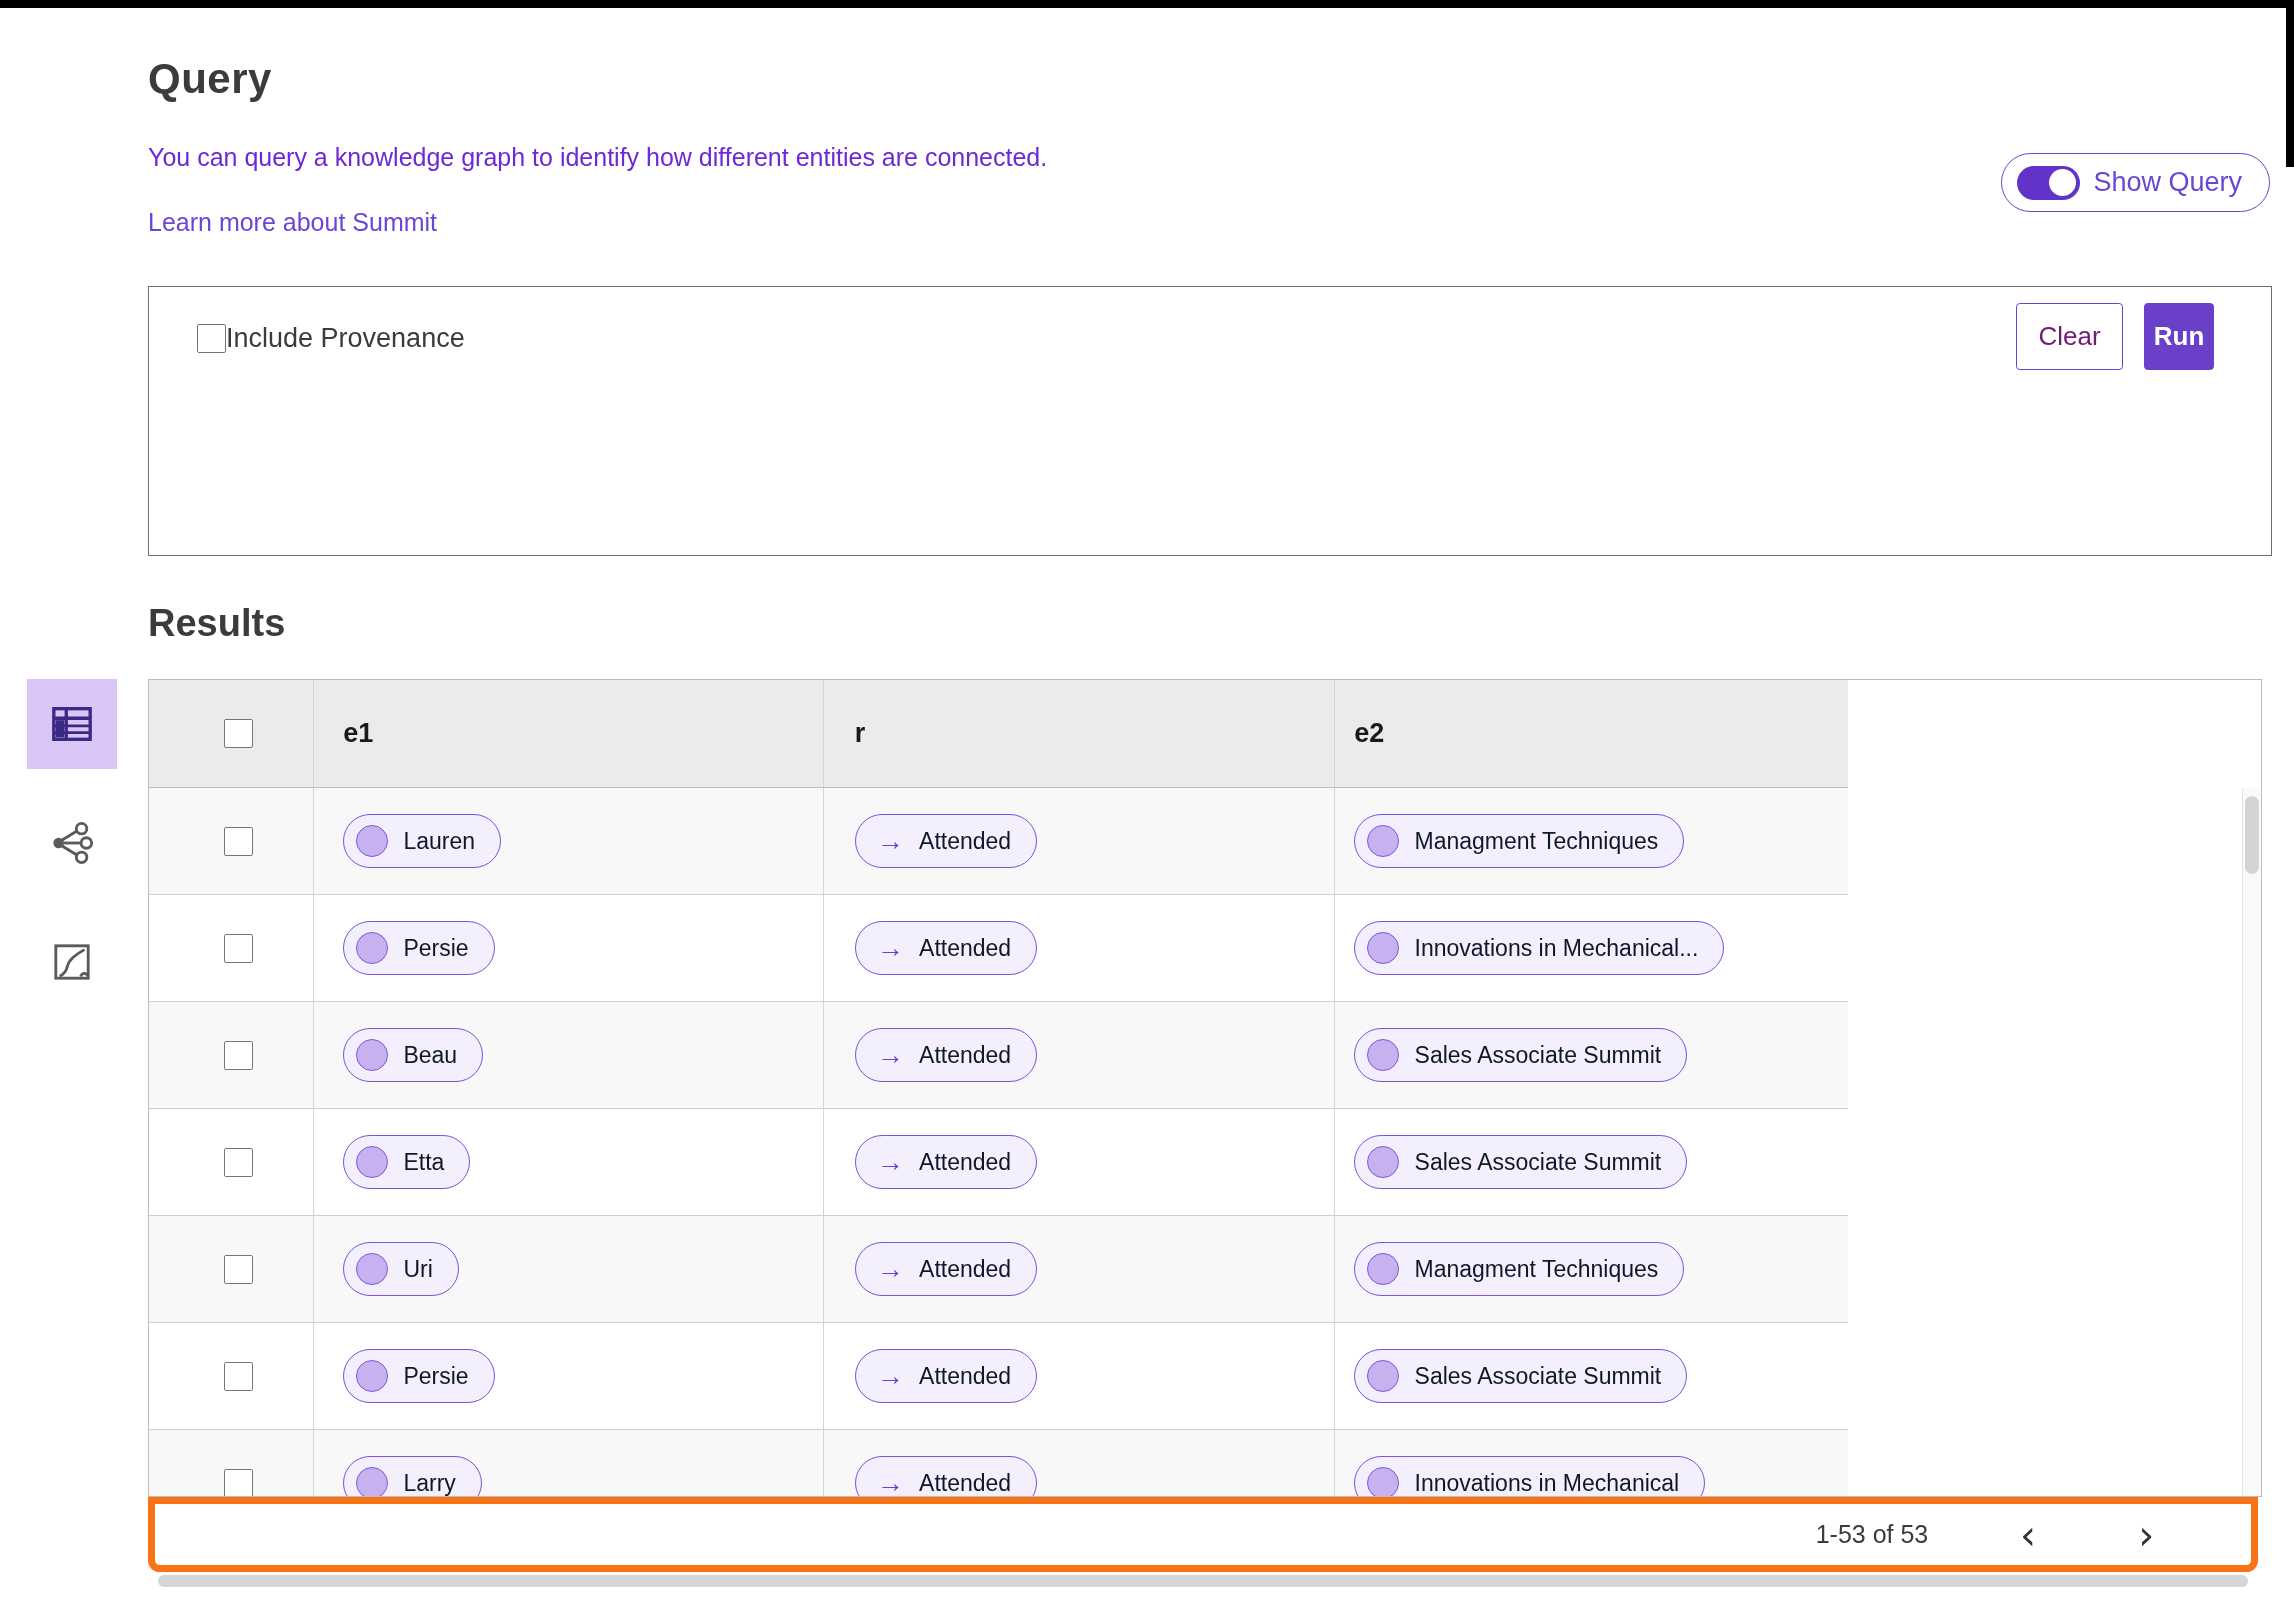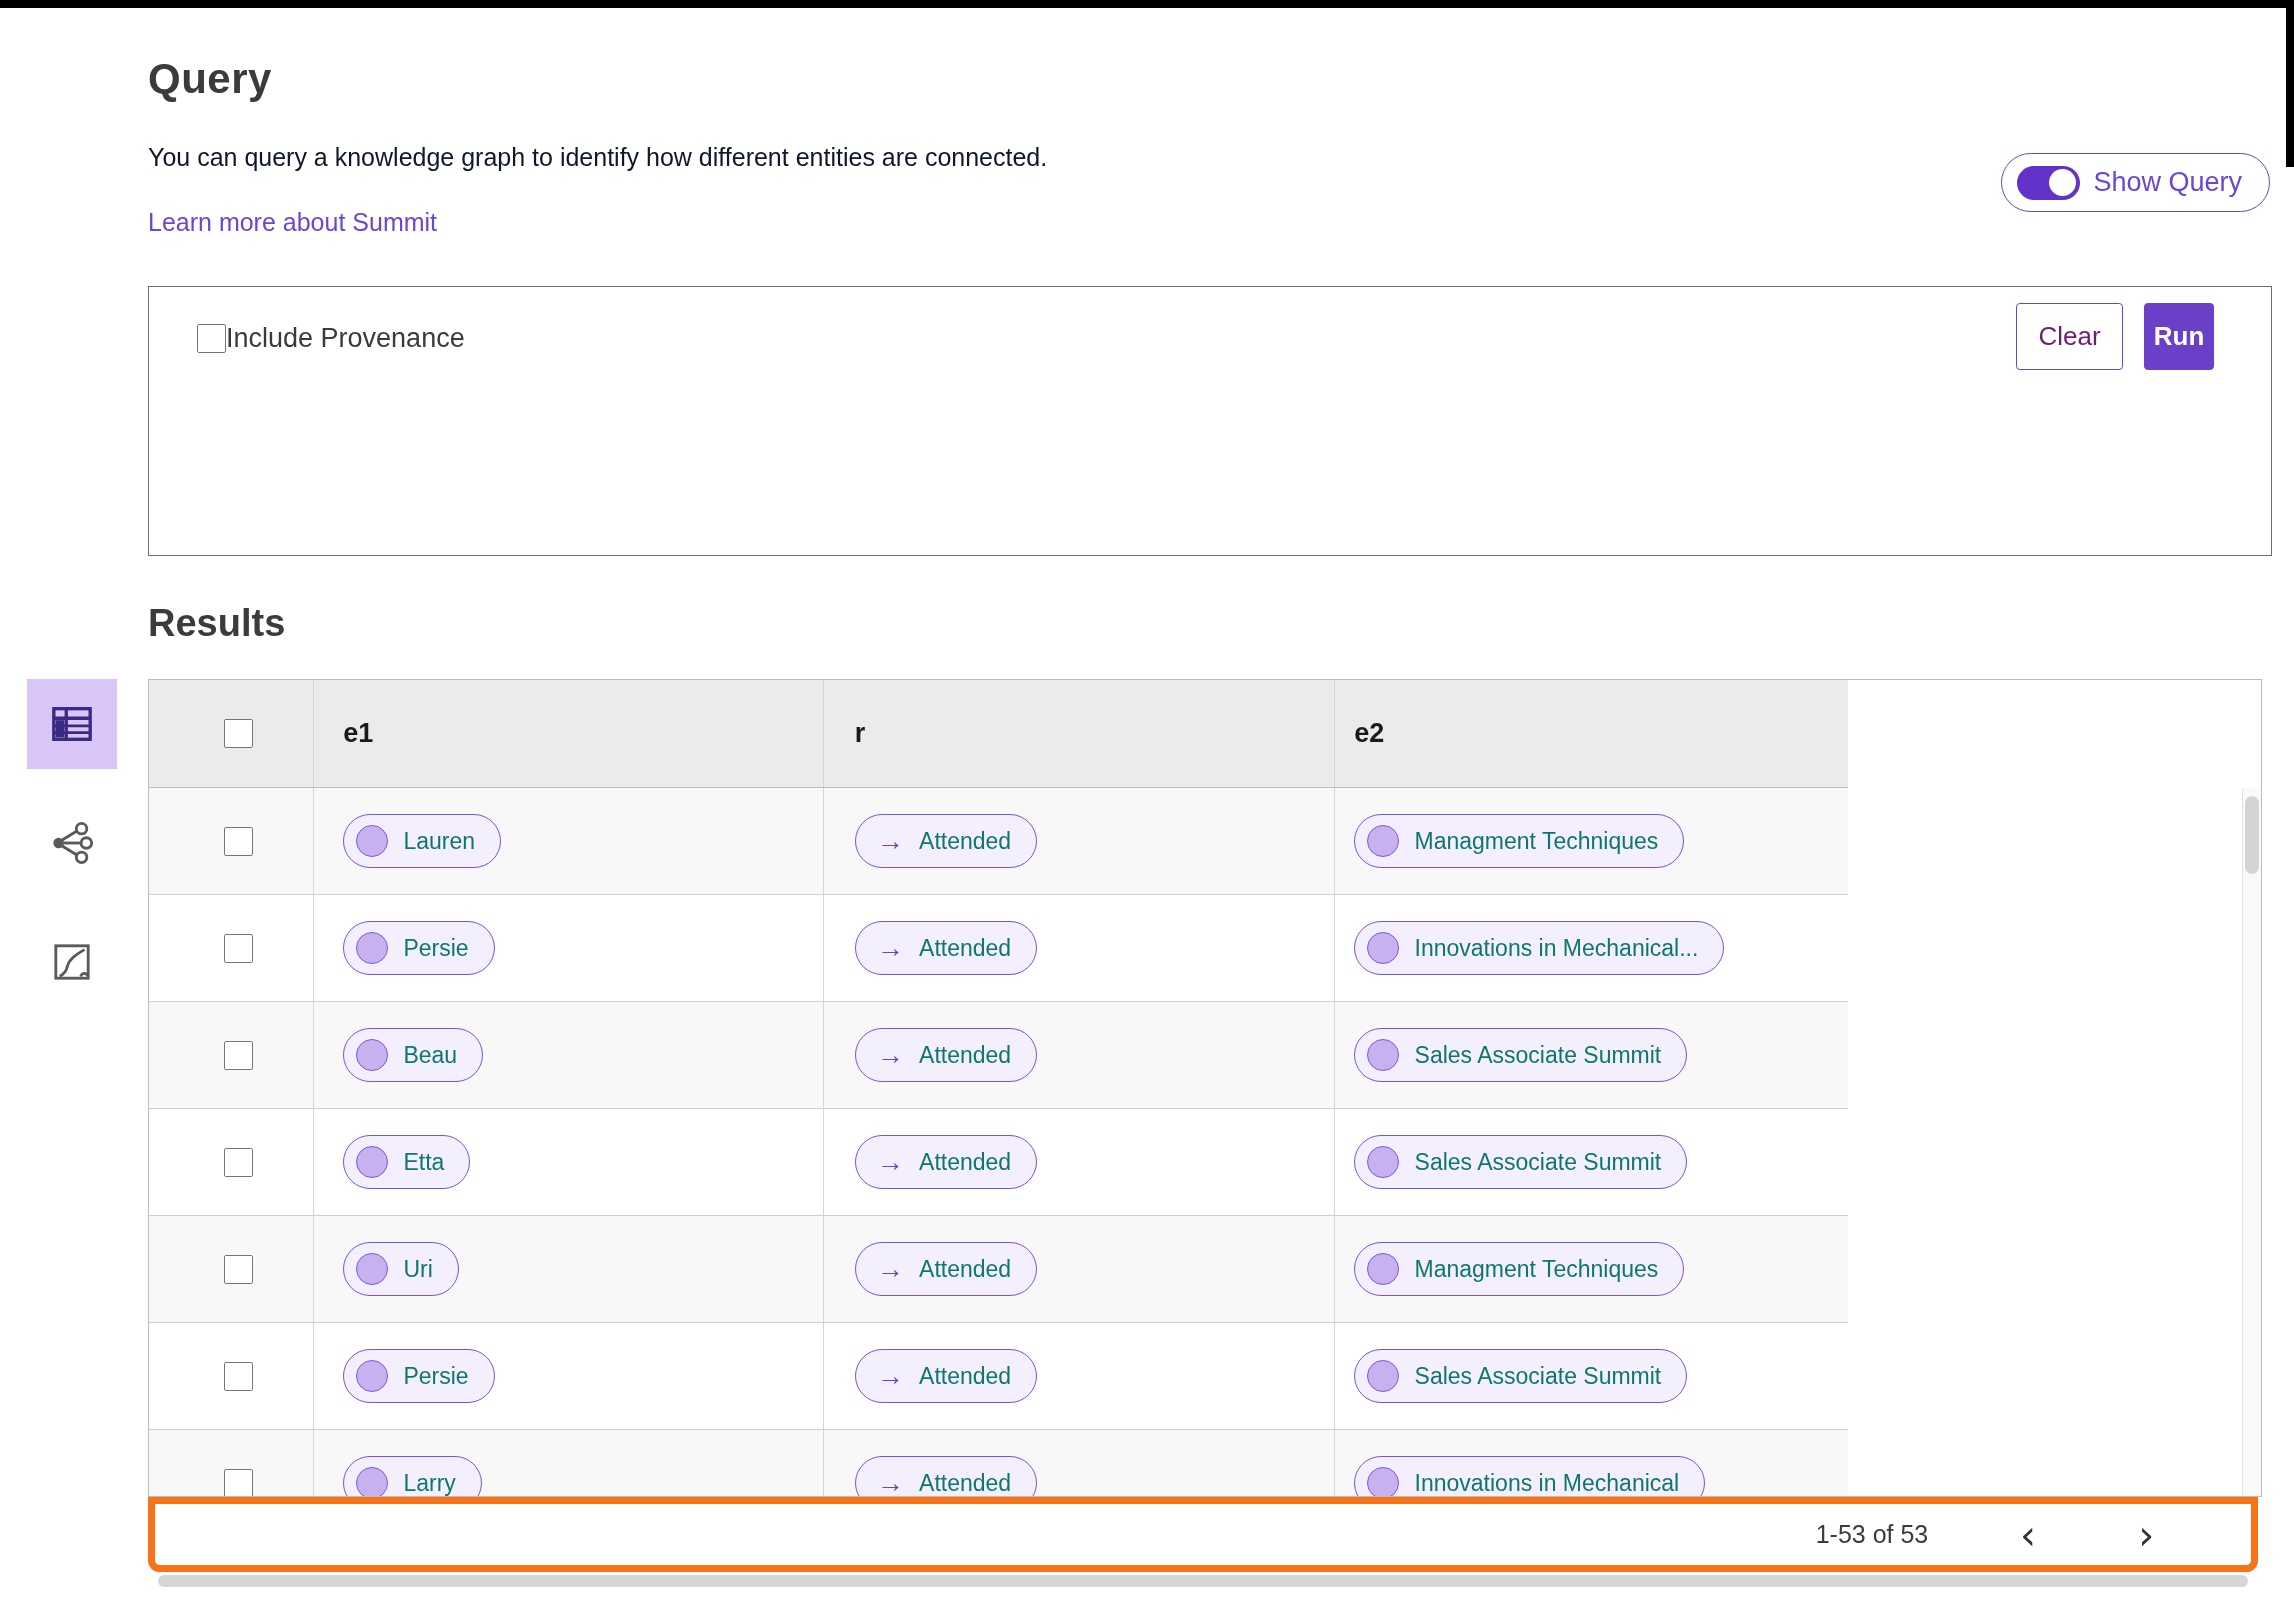--- a/index.html
+++ b/index.html
@@ -6,21 +6,21 @@
   html,body { width:2294px; height:1597px; background:#ffffff; overflow:hidden;
               font-family:"Liberation Sans", sans-serif; color:#3d3d3d; }
   .page { position:relative; width:2294px; height:1597px; background:#fff; }
 
   
   .edge-top { position:absolute; left:0; top:0; width:2294px; height:7.6px; background:#000; }
   .edge-right { position:absolute; right:0; top:0; width:7.6px; height:167px; background:#000; }
 
   
   .q-title { position:absolute; left:148px; top:55px; font-size:42px; font-weight:bold; color:#3b3b3b; letter-spacing:0.5px; }
-  .q-desc  { position:absolute; left:148px; top:143px; font-size:25px; color:#0f172a; }
+  .q-desc  { position:absolute; left:148px; top:143px; font-size:25px; color:#6d28d9; }
   .q-learn { position:absolute; left:148px; top:208px; font-size:25px; color:#6b46d6; text-decoration:none; cursor:pointer; }
 
   .show-query { position:absolute; right:24px; top:153px; display:flex; align-items:center; gap:13.4px;
                 border:1.9px solid #6c41cf; border-radius:955px; padding:11.5px 27px 11.5px 15.3px; background:#fff; cursor:pointer; }
   .sq-track { position:relative; width:63px; height:34px; border-radius:17px; background:#6233c8; }
   .sq-knob  { position:absolute; right:3.8px; top:3.8px; width:27px; height:27px; border-radius:50%; background:#fff; }
   .sq-label { font-size:27px; color:#6b46d6; }
 
   .query-box { position:absolute; left:148px; top:286px; width:2124px; height:270px; border:1.9px solid #6f6f6f; background:#fff; }
   .query-textarea { position:relative; width:100%; height:163px; border-bottom:1.9px solid #6f6f6f; padding:29px 25px; }
@@ -56,21 +56,21 @@
   .c-check { width:189px; justify-content:flex-start; padding-left:75px; }
   .c-e1 { width:638px; padding-left:29px; }
   .c-r  { width:640px; padding-left:31px; }
   .c-e2 { width:645px; padding-left:19px; }
   .thead .hlabel { font-size:27px; font-weight:bold; color:#1a1a1a; }
 
   .pill { display:inline-flex; align-items:center; gap:15.3px; height:54px; padding:0 25px 0 11.5px;
           border:1.9px solid #7b52d8; border-radius:27px; background:#f3effc; cursor:pointer; white-space:nowrap; }
   .pill .dot { width:32.5px; height:32.5px; border-radius:50%; background:#c7b2ef; border:1.9px solid #8257e0; }
   .pill .arrow { font-size:27px; color:#6c41cf; margin-left:9.6px; }
-  .pill-label { font-size:23px; color:#0f766e; }
+  .pill-label { font-size:23px; color:#0f172a; }
 
   
   .vscroll { position:absolute; right:0; top:108px; width:19px; height:710px; background:#fafafa; border-left:1px solid #e3e3e3; }
   .vthumb  { position:absolute; left:1.9px; top:7.6px; width:14.3px; height:78px; background:#d4d4d4; border-radius:7.6px; }
 
   
   .pager { position:absolute; left:148px; top:1497px; width:2110px; height:75px; background:#fff;
            border:7px solid #f97316; border-radius:0 0 11.5px 11.5px; display:flex; align-items:center; justify-content:flex-end; }
   .pager-label { font-size:25px; color:#3b3b3b; margin-right:86px; }
   .pager-btn { background:none; border:none; font-size:40px; line-height:1; color:#333; cursor:pointer; margin-right:91px; padding:0 5.7px; font-family:"DejaVu Sans", sans-serif; }

